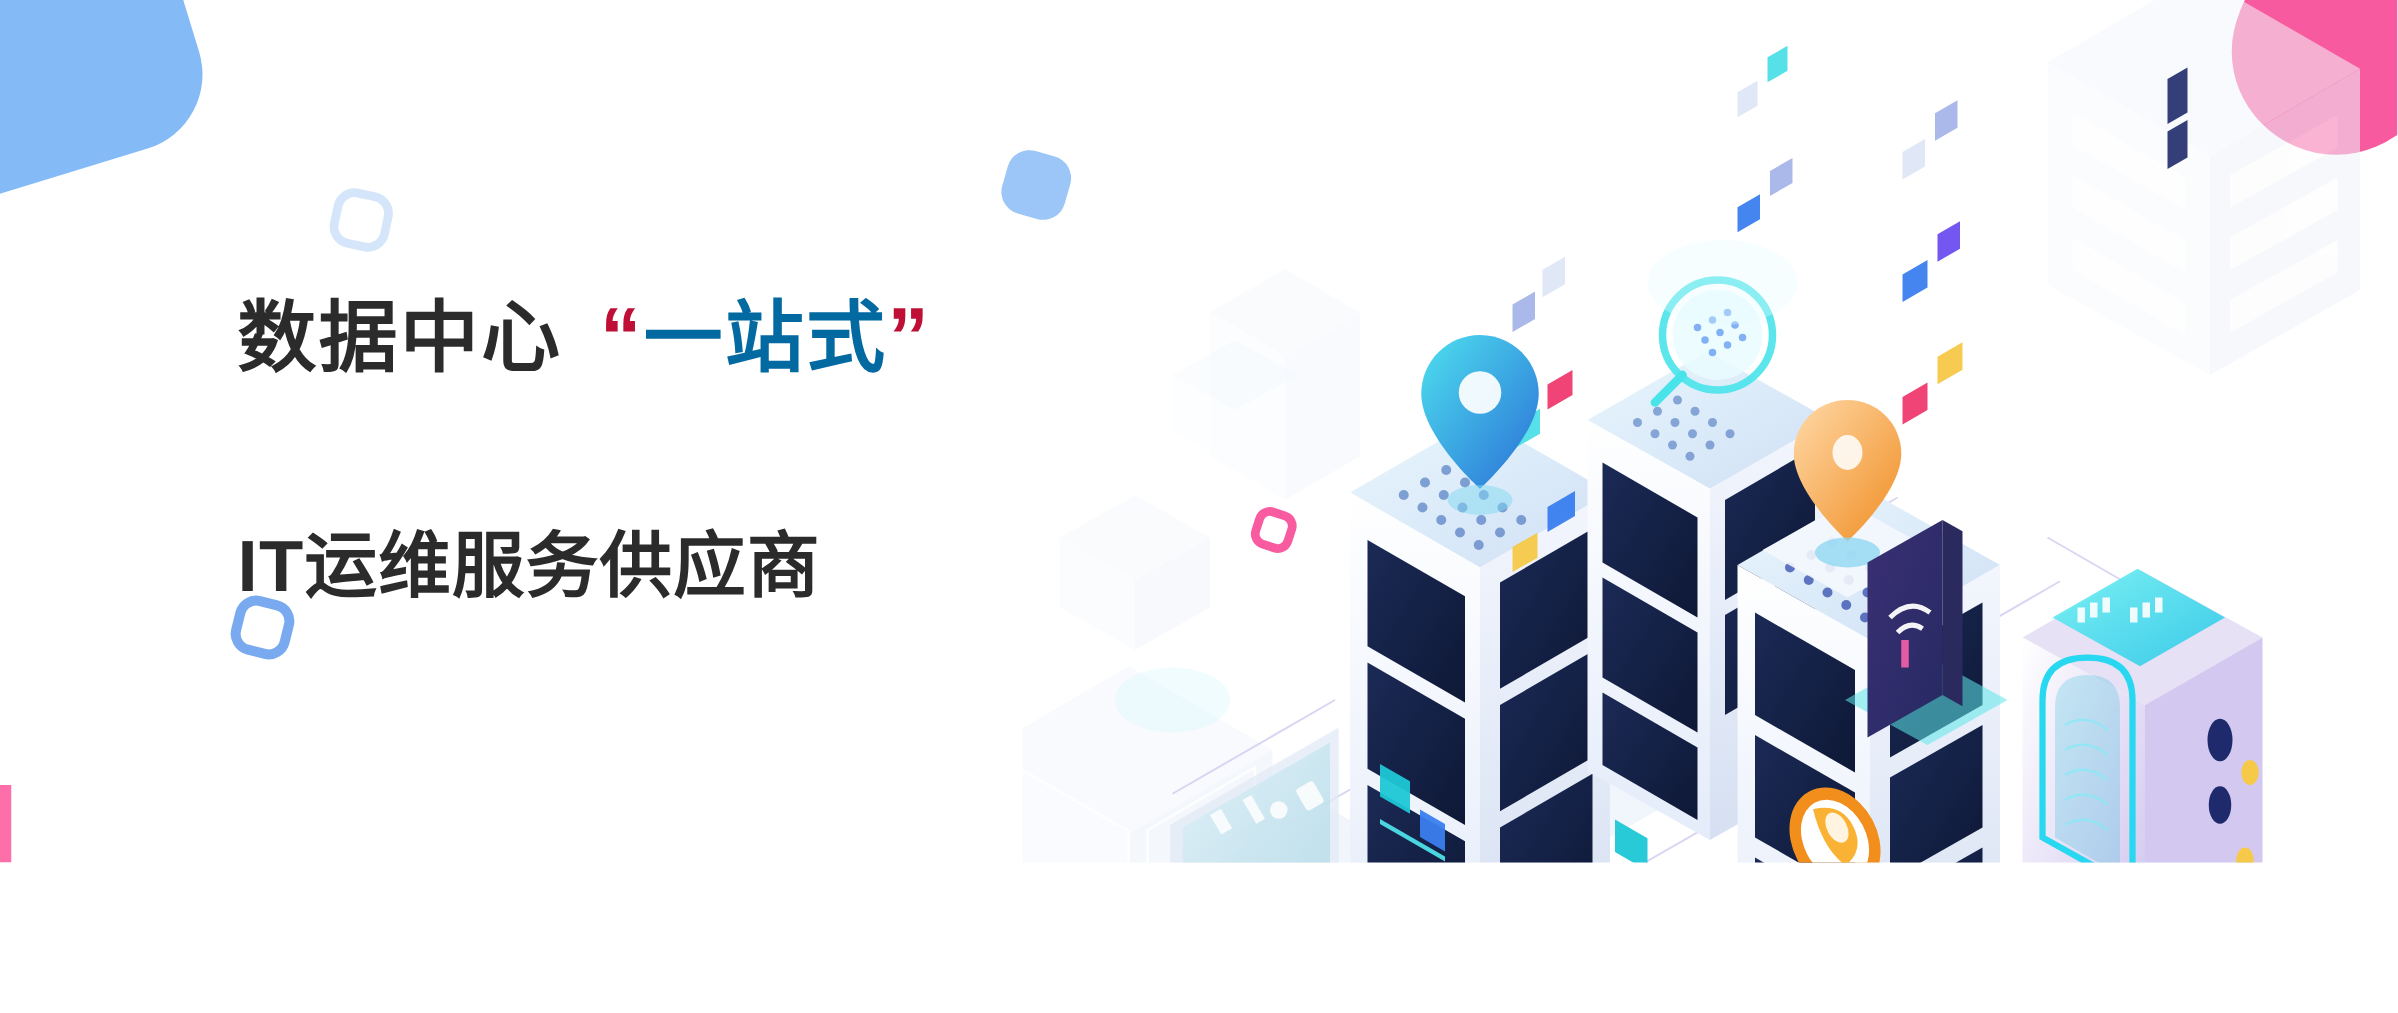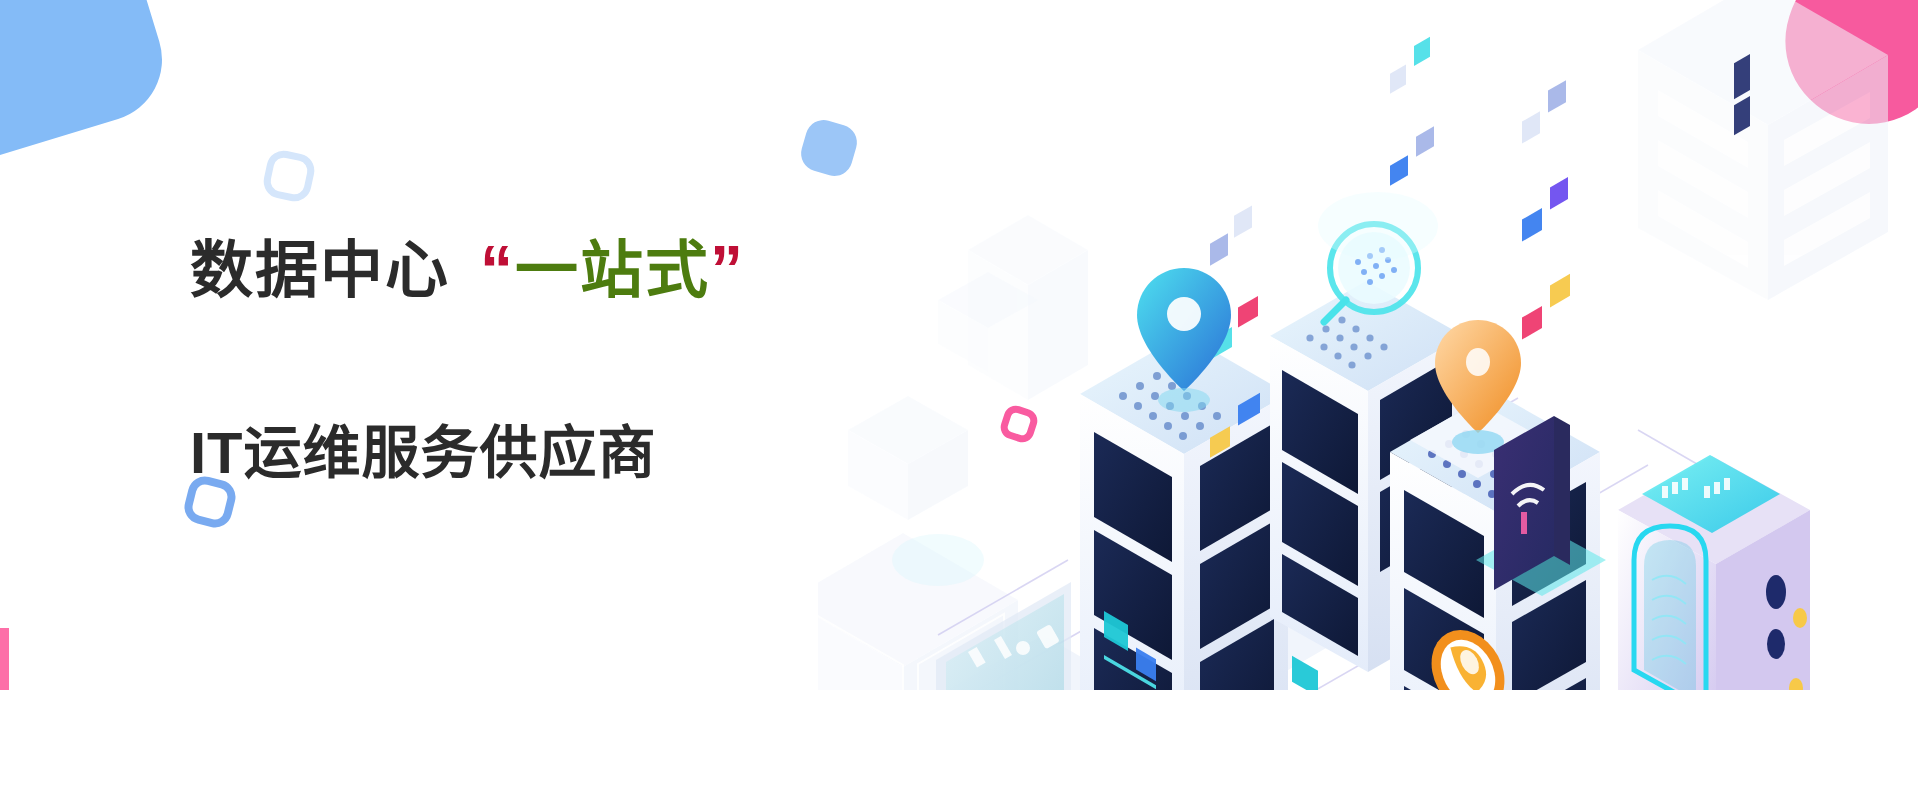--- a/index.html
+++ b/index.html
@@ -86,21 +86,21 @@
     display:flex;
     align-items:baseline;
     white-space:nowrap;
     font-size:63px;
     font-weight:bold;
     letter-spacing:2px;
     line-height:1.15;
   }
   .line1 .dark { color:#2b2b2b; }
   .line1 .gap  { display:inline-block; width:30px; }
-  .line1 .red  { color:#4d7c0f; }
+  .line1 .red  { color:#0369a1; }
   .line1 .qm   { color:#bf0f36; font-size:66px; }
 
   .line2 {
     margin-top:98px;
     white-space:nowrap;
     font-size:58px;
     font-weight:bold;
     color:#2b2b2b;
     letter-spacing:1px;
   }

